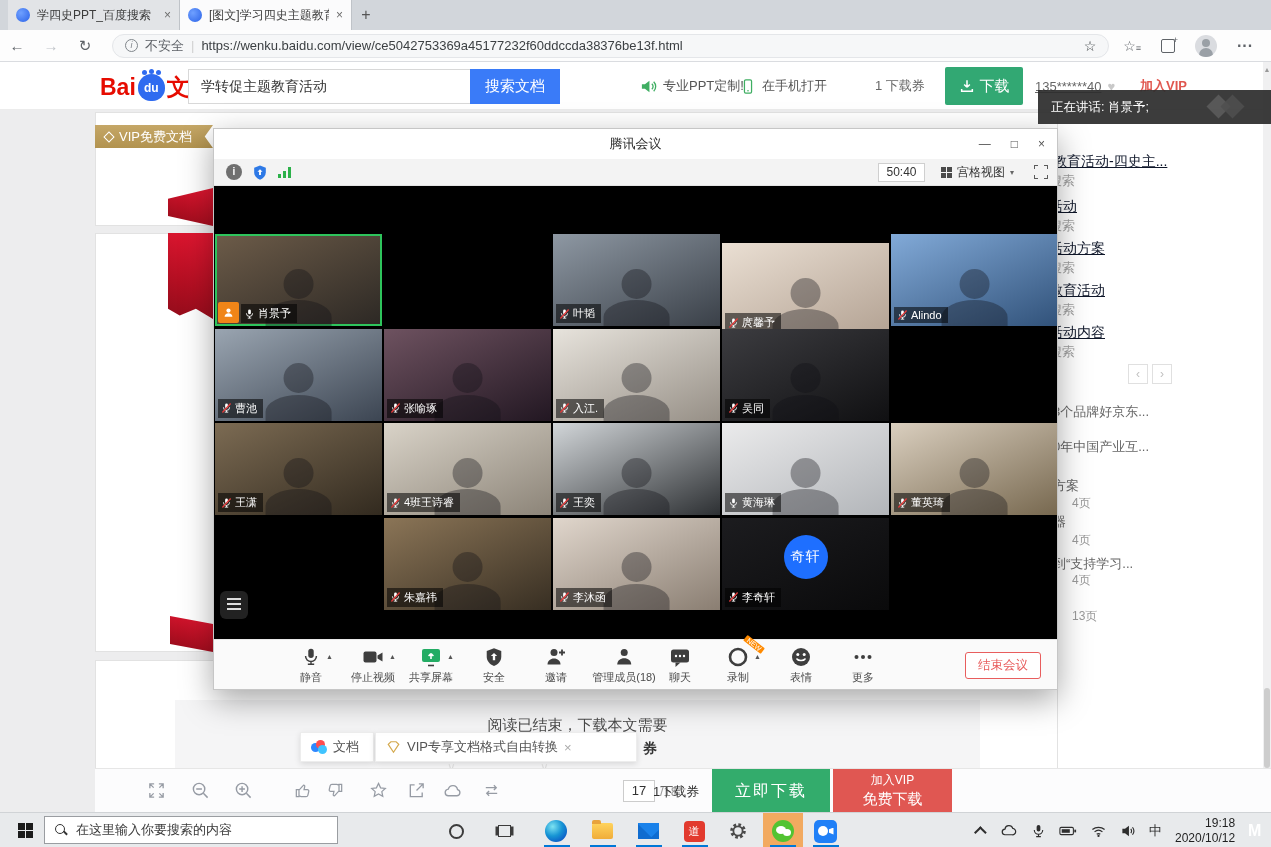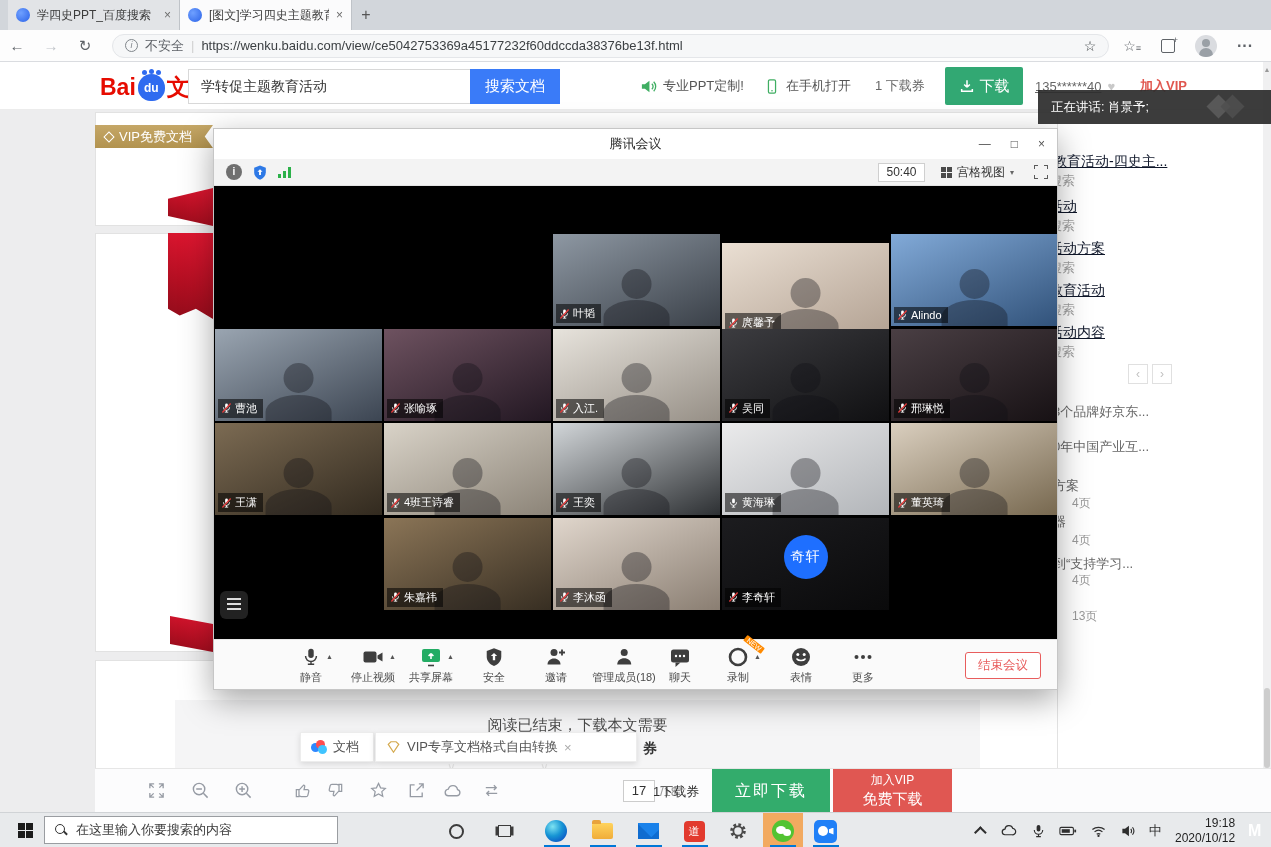--- a/index.html
+++ b/index.html
@@ -180,21 +180,21 @@
     </div>
     <input class="srchin" value="学转促主题教育活动" style="">
     <button class="srchbtn">搜索文档</button>
     <div class="hitem" style="left:640px">
       <svg width="17" height="17" viewBox="0 0 18 18">
           <path d="M2 6.5v5h3.2L10 15V3L5.2 6.5z" fill="#3fae62"></path>
           <path d="M12.5 6a4 4 0 0 1 0 6M14.5 4a7 7 0 0 1 0 10" stroke="#3fae62" stroke-width="1.4" fill="none"></path>
         </svg>
       <span>专业PPT定制!</span>
     </div>
-    <div class="hitem" style="left:764px">
+    <div class="hitem" style="left:740px">
       <svg width="16" height="17" viewBox="0 0 18 18">
           <rect x="5" y="1.5" width="8" height="15" rx="1.5" fill="none" stroke="#3fae62" stroke-width="1.4"></rect>
           <circle cx="9" cy="13.8" r="0.9" fill="#3fae62"></circle>
         </svg>
       <span>在手机打开</span>
     </div>
     <div class="hitem" style="left:875px;color:#666">
       <span>1 下载券</span>
     </div>
     <button class="dlbtn">
@@ -360,20 +360,38 @@
         <span>宫格视图</span>
         <span style="font-size:8px;color:#666">▾</span>
       </div>
       <div class="corners">
           <span class="mh"></span>
           <span class="mv"></span>
         </div>
     </div>
     <div class="stage">
       <div class="vgrid">
+          <div class="tile active" style="left: 1px; top: 1px; background: linear-gradient(155deg, rgb(109, 92, 73), rgb(44, 40, 36));">
+            <div class="fig"></div>
+            <span class="host">
+              <svg width="13" height="13" viewBox="0 0 20 20">
+                <circle cx="10" cy="7" r="3.2" fill="#fff"></circle>
+                <path d="M4 16.5c0-3.3 2.7-5.4 6-5.4s6 2.1 6 5.4z" fill="#fff"></path>
+              </svg>
+            </span>
+            <div class="chip" style="left: 26px;">
+              <span>
+                <svg width="11" height="12" viewBox="0 0 16 16">
+                  <rect x="6" y="1.5" width="4" height="7" rx="2" fill="#fff"></rect>
+                  <path d="M3.5 7a4.5 4.5 0 0 0 9 0M8 11.5V14M5.5 14h5" fill="none" stroke="#fff" stroke-width="1.3"></path>
+                </svg>
+              </span>
+              <span>肖景予</span>
+            </div>
+          </div>
           <div class="tile" style="left: 339px; top: 1px; background: linear-gradient(155deg, rgb(142, 152, 163), rgb(58, 64, 72));">
             <div class="fig"></div>
             <div class="chip">
               <span>
                 <svg width="11" height="12" viewBox="0 0 16 16">
                   <rect x="6" y="1.5" width="4" height="7" rx="2" fill="#fff"></rect>
                   <path d="M3.5 7a4.5 4.5 0 0 0 9 0M8 11.5V14M5.5 14h5" fill="none" stroke="#fff" stroke-width="1.3"></path>
                   <line x1="2" y1="14.5" x2="14" y2="1.5" stroke="#e03b3b" stroke-width="2"></line>
                 </svg>
               </span>
@@ -449,33 +467,20 @@
             <div class="fig"></div>
             <div class="chip">
               <span>
                 <svg width="11" height="12" viewBox="0 0 16 16">
                   <rect x="6" y="1.5" width="4" height="7" rx="2" fill="#fff"></rect>
                   <path d="M3.5 7a4.5 4.5 0 0 0 9 0M8 11.5V14M5.5 14h5" fill="none" stroke="#fff" stroke-width="1.3"></path>
                   <line x1="2" y1="14.5" x2="14" y2="1.5" stroke="#e03b3b" stroke-width="2"></line>
                 </svg>
               </span>
               <span>吴同</span>
-            </div>
-          </div>
-          <div class="tile" style="left: 677px; top: 95.5px; background: linear-gradient(155deg, rgb(74, 63, 68), rgb(23, 17, 20));">
-            <div class="fig"></div>
-            <div class="chip">
-              <span>
-                <svg width="11" height="12" viewBox="0 0 16 16">
-                  <rect x="6" y="1.5" width="4" height="7" rx="2" fill="#fff"></rect>
-                  <path d="M3.5 7a4.5 4.5 0 0 0 9 0M8 11.5V14M5.5 14h5" fill="none" stroke="#fff" stroke-width="1.3"></path>
-                  <line x1="2" y1="14.5" x2="14" y2="1.5" stroke="#e03b3b" stroke-width="2"></line>
-                </svg>
-              </span>
-              <span>邢琳悦</span>
             </div>
           </div>
           <div class="tile" style="left: 1px; top: 190px; background: linear-gradient(155deg, rgb(124, 107, 83), rgb(50, 42, 31));">
             <div class="fig"></div>
             <div class="chip">
               <span>
                 <svg width="11" height="12" viewBox="0 0 16 16">
                   <rect x="6" y="1.5" width="4" height="7" rx="2" fill="#fff"></rect>
                   <path d="M3.5 7a4.5 4.5 0 0 0 9 0M8 11.5V14M5.5 14h5" fill="none" stroke="#fff" stroke-width="1.3"></path>
                   <line x1="2" y1="14.5" x2="14" y2="1.5" stroke="#e03b3b" stroke-width="2"></line>

